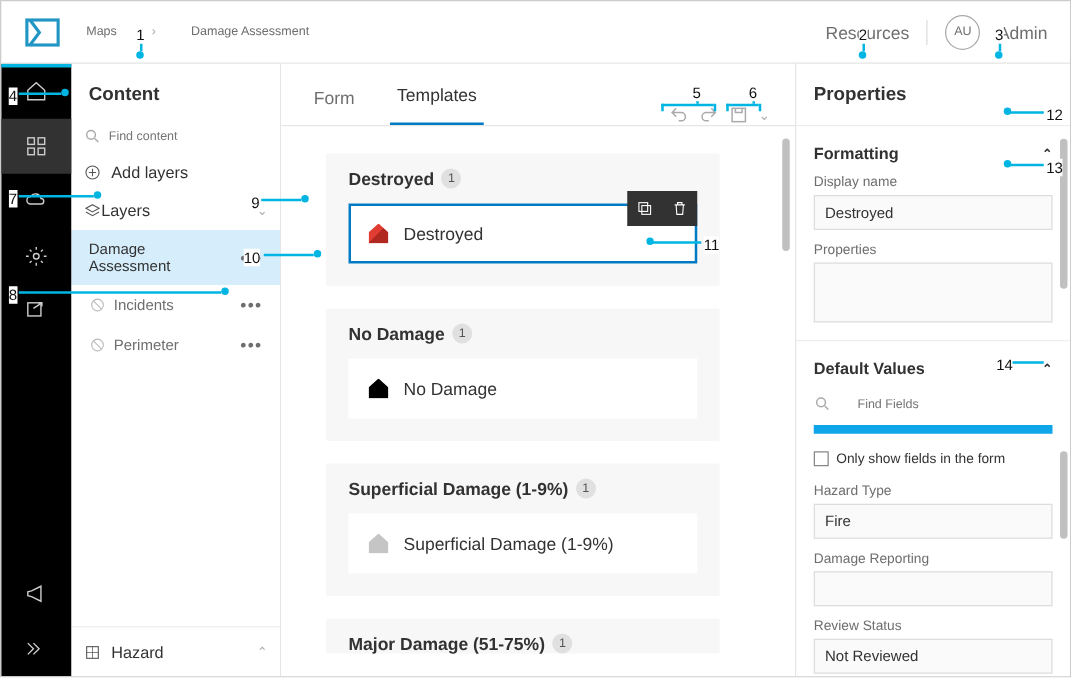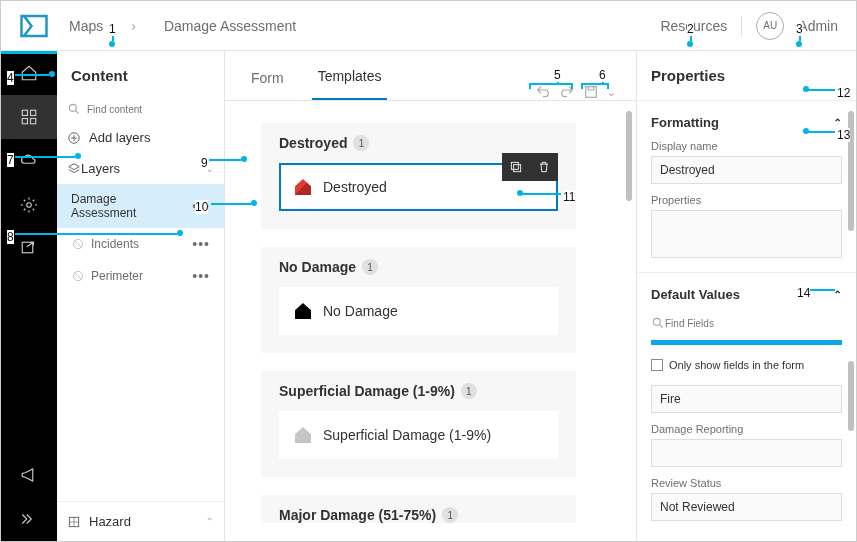--- a/index.html
+++ b/index.html
@@ -1,20 +1,20 @@
 <!DOCTYPE html>
 <html><head>
 <meta charset="utf-8">
 <style>
 *{margin:0;padding:0;box-sizing:border-box;font-family:-apple-system,BlinkMacSystemFont,"Segoe UI",Arial,sans-serif}
 body{background:#fff;overflow:hidden}
 .app{width:857px;height:542px;position:relative;display:flex;flex-direction:column;border:1px solid #ccc}
 .header{height:50px;display:flex;align-items:center;padding:0 18px;border-bottom:1px solid #e5e5e5}
 .logo{width:30px;height:30px;display:flex;align-items:center;justify-content:center;margin-right:20px}
-.breadcrumb{display:flex;align-items:center;gap:28px;color:#6e6e6e;font-size:14px}
+.breadcrumb{display:flex;align-items:center;gap:28px;color:#6e6e6e;font-size:10px}
 .breadcrumb span.sep{color:#aaa}
 .header-right{margin-left:auto;display:flex;align-items:center;gap:14px;color:#6e6e6e;font-size:14px}
 .avatar{width:28px;height:28px;border:1px solid #aaa;border-radius:50%;display:flex;align-items:center;justify-content:center;font-size:10px;color:#6e6e6e}
 .vbar{width:1px;height:20px;background:#ddd}
 .body{flex:1;display:flex;overflow:hidden}
 .leftbar{width:56px;background:#000;display:flex;flex-direction:column;align-items:center;padding-top:0;position:relative}
 .leftbar::before{content:"";position:absolute;top:0;left:0;right:0;height:3px;background:#00b5e2}
 .leftbar-item{width:56px;height:44px;display:flex;align-items:center;justify-content:center;color:#fff}
 .leftbar-item.active{background:#323232}
 .leftbar-item svg{width:18px;height:18px;stroke:#ccc;fill:none;stroke-width:1.5}
@@ -50,21 +50,21 @@
 .tile-icon.grey{background:#c5c5c5;clip-path:polygon(50% 0,100% 45%,100% 100%,0 100%,0 45%)}
 .props{width:220px;border-left:1px solid #e5e5e5;display:flex;flex-direction:column;font-size:13px;position:relative}
 .props-head{padding:16px 14px;font-weight:600;color:#323232;font-size:15px;border-bottom:1px solid #eee}
 .props-scroll{position:absolute;right:2px;top:60px;width:6px;height:120px;background:#c0c0c0;border-radius:3px}
 .props-scroll2{position:absolute;right:2px;top:310px;width:6px;height:70px;background:#c0c0c0;border-radius:3px}
 .section{padding:14px}
 .section-title{font-size:13px;font-weight:600;color:#323232;display:flex;justify-content:space-between;align-items:center;margin-bottom:10px}
 .field-label{font-size:11px;color:#6e6e6e;margin-top:10px;margin-bottom:4px}
 .field-input{width:100%;border:1px solid #ddd;padding:6px 8px;font-size:12px;color:#323232;background:#fafafa}
 .field-textarea{width:100%;border:1px solid #ddd;height:48px;background:#fafafa}
-.search-fields{display:flex;align-items:center;gap:0;color:#aaa;padding:4px 0 10px;border-bottom:5px solid #0ea5e9}
+.search-fields{display:flex;align-items:center;gap:21px;color:#aaa;padding:4px 0 10px;border-bottom:7px solid #0ea5e9}
 .checkbox-row{display:flex;align-items:center;gap:6px;font-size:11px;color:#323232;margin:14px 0}
 .checkbox{width:12px;height:12px;border:1px solid #888}
 .callout{position:absolute;z-index:10;pointer-events:none}
 .callout .num{background:#fff;font-size:12px;color:#111}
 .hline{height:2px;background:#00b5e2;position:absolute}
 .vline{width:2px;background:#00b5e2;position:absolute}
 .dot{width:6px;height:6px;background:#00b5e2;border-radius:50%;position:absolute}
 .icon-sm{width:14px;height:14px}
 </style>
 </head>
@@ -297,20 +297,21 @@
           <svg class="icon-sm" viewBox="0 0 24 24">
               <circle cx="10" cy="10" r="6" fill="none" stroke="#aaa" stroke-width="2"></circle>
               <path d="M15 15l5 5" stroke="#aaa" stroke-width="2"></path>
             </svg>
           <input class="search-input" style="width: 120px;" placeholder="Find Fields">
         </div>
         <div class="checkbox-row">
           <div class="checkbox"></div>
           <span>Only show fields in the form</span>
         </div>
+        <div class="field-label">Hazard Type</div>
         <input class="field-input" value="Fire" style="">
         <div class="field-label">Damage Reporting</div>
         <input class="field-input" value="" style="">
         <div class="field-label">Review Status</div>
         <input class="field-input" value="Not Reviewed" style="">
       </div>
     </div>
   </div>
 
   <div class="callout" style="left:108px;top:18px"><span class="num">1</span></div>

